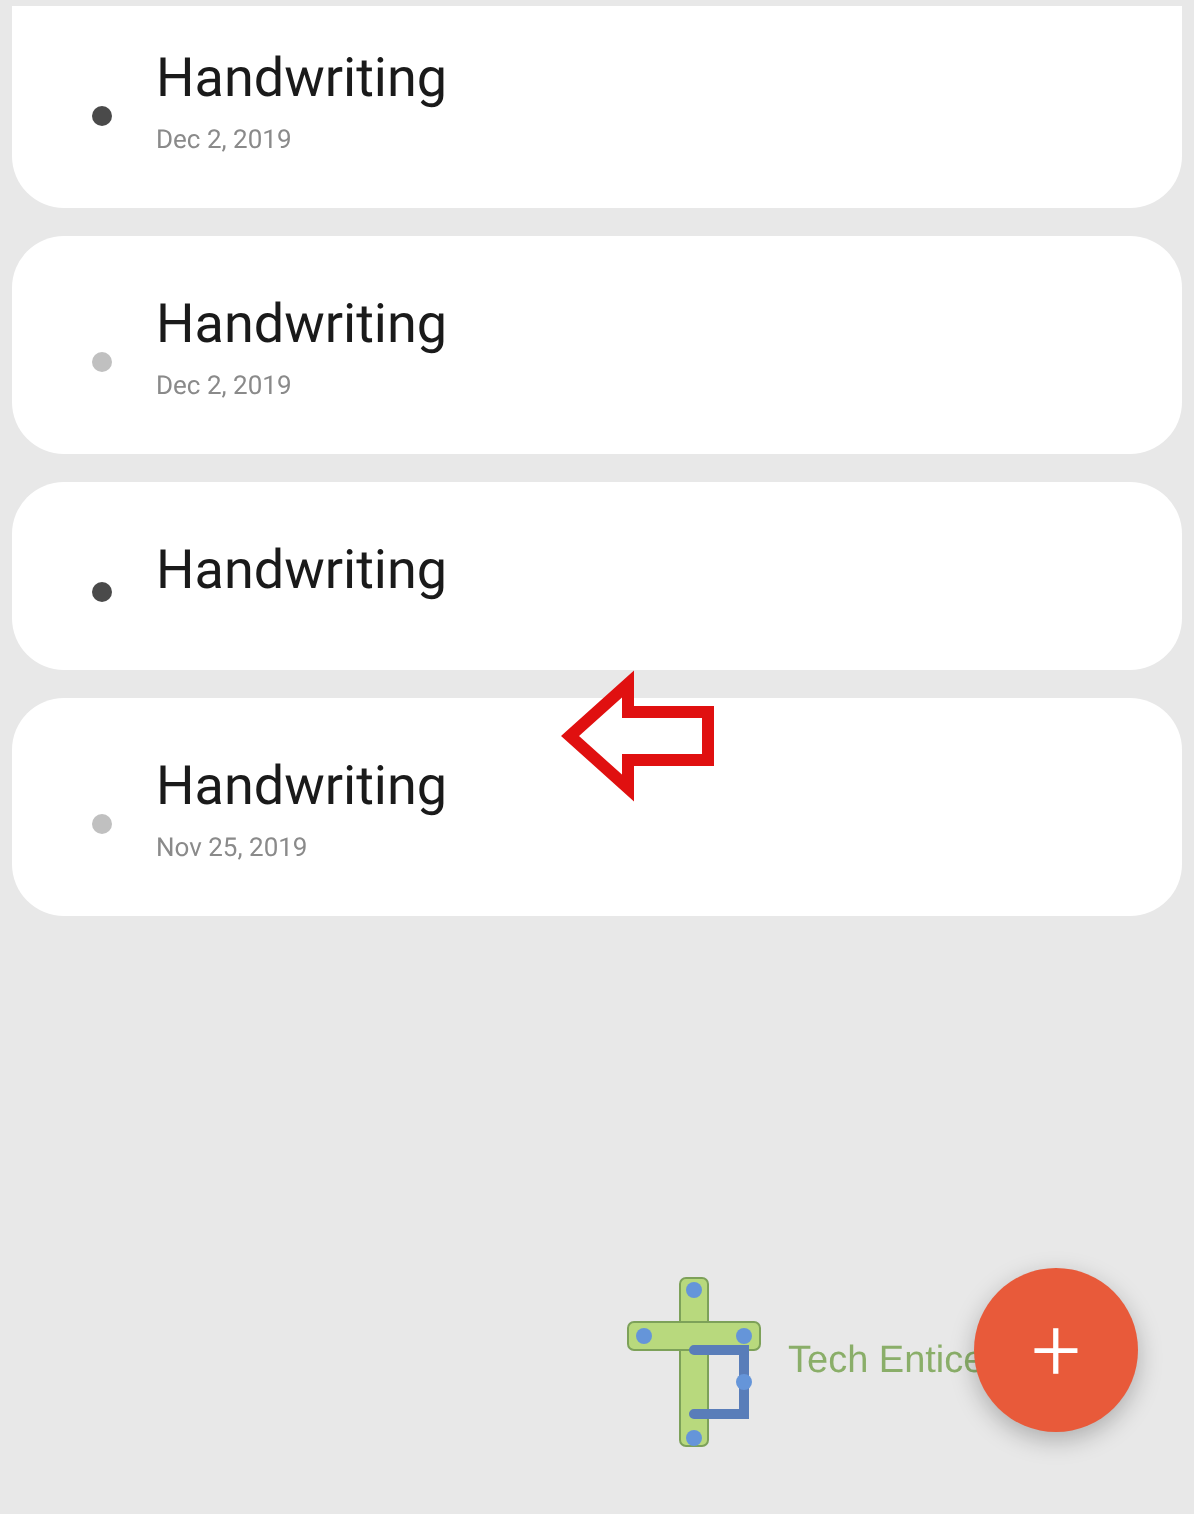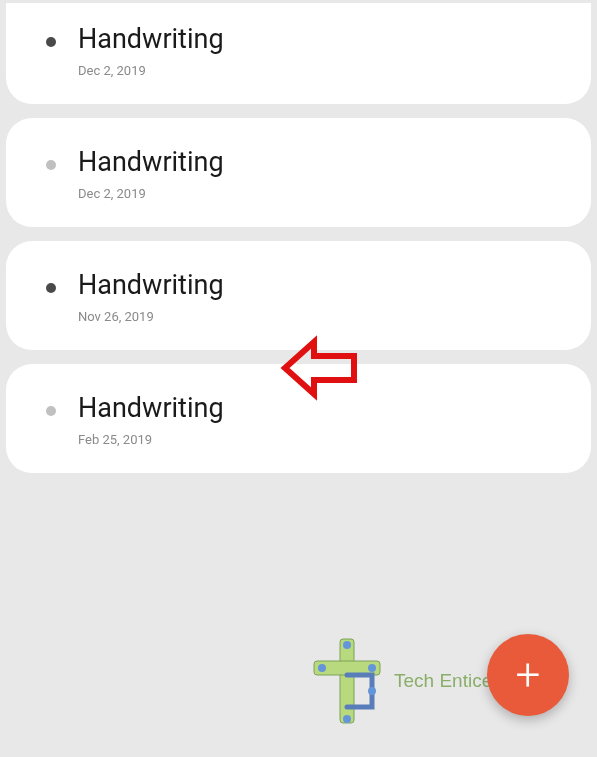--- a/index.html
+++ b/index.html
@@ -19,21 +19,21 @@
       display: flex;
       flex-direction: column;
       padding: 3px;
     }
     .note-item {
       background: #ffffff;
       border-radius: 26px;
       margin: 7px 3px;
       padding: 28px 35px 26px 40px;
       display: flex;
-      align-items: flex-start;
+      align-items: center;
       gap: 22px;
       position: relative;
     }
     .note-item.first {
       border-top-left-radius: 0;
       border-top-right-radius: 0;
       margin-top: 0;
       padding-top: 20px;
     }
     .note-item.selected {
@@ -150,31 +150,28 @@
         <div class="note-title">Handwriting</div>
         <div class="note-meta">
           <div class="note-date">Dec 2, 2019</div>
         </div>
       </div>
     </div>
     <div class="note-item">
       <div class="bullet dark"></div>
       <div class="note-content">
         <div class="note-title">Handwriting</div>
-        <div class="note-meta">
-          <div class="note-date">Nov 26, 2019</div>
-        </div>
       </div>
     </div>
     <div class="note-item">
       <div class="bullet light"></div>
       <div class="note-content">
         <div class="note-title">Handwriting</div>
         <div class="note-meta">
-          <div class="note-date">Feb 25, 2019</div>
+          <div class="note-date">Nov 25, 2019</div>
         </div>
       </div>
     </div>
   </div>
 
 <div class="arrow-annotation">
   <svg width="80" height="72" viewBox="0 0 80 72">
     <path d="M 5 36 L 34 10 L 34 24 L 74 24 L 74 48 L 34 48 L 34 62 Z" fill="none" stroke="#e01010" stroke-width="6" stroke-linejoin="miter"></path>
   </svg>
 </div>

